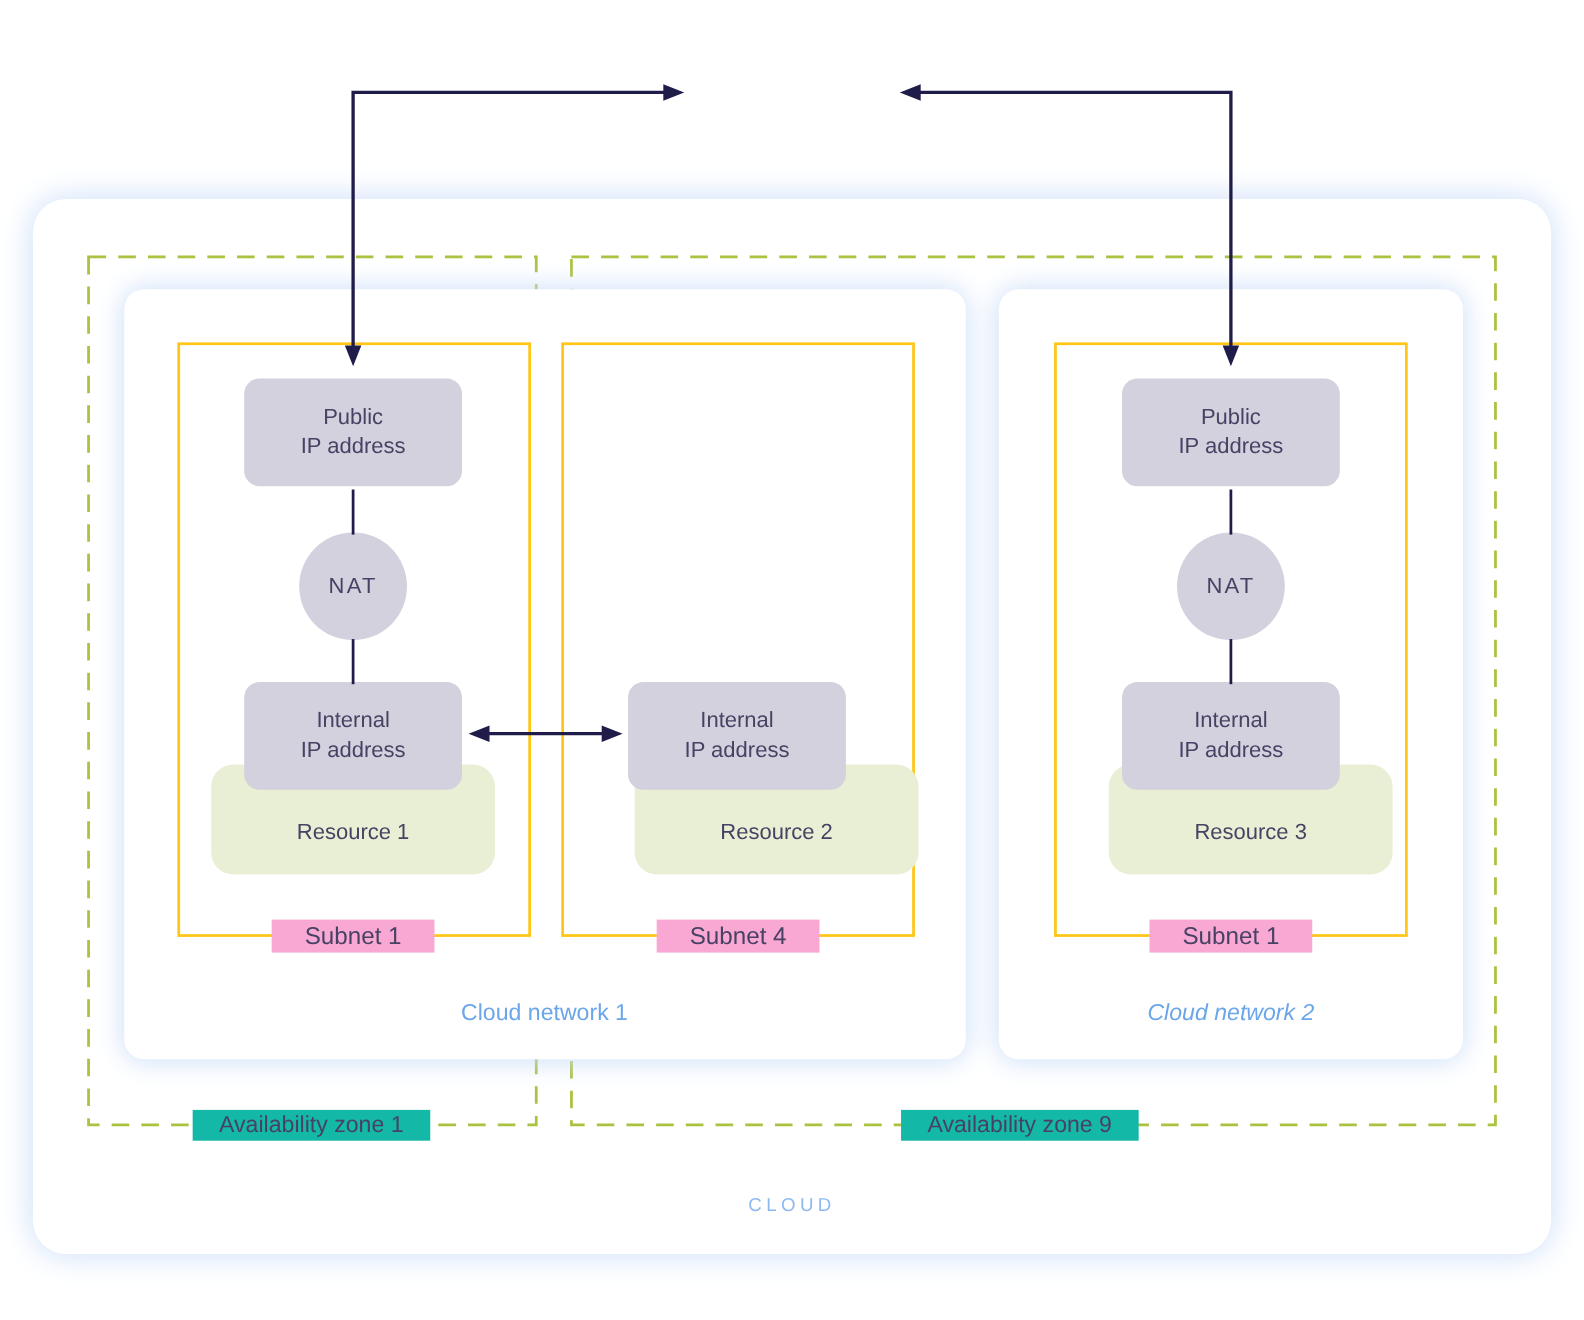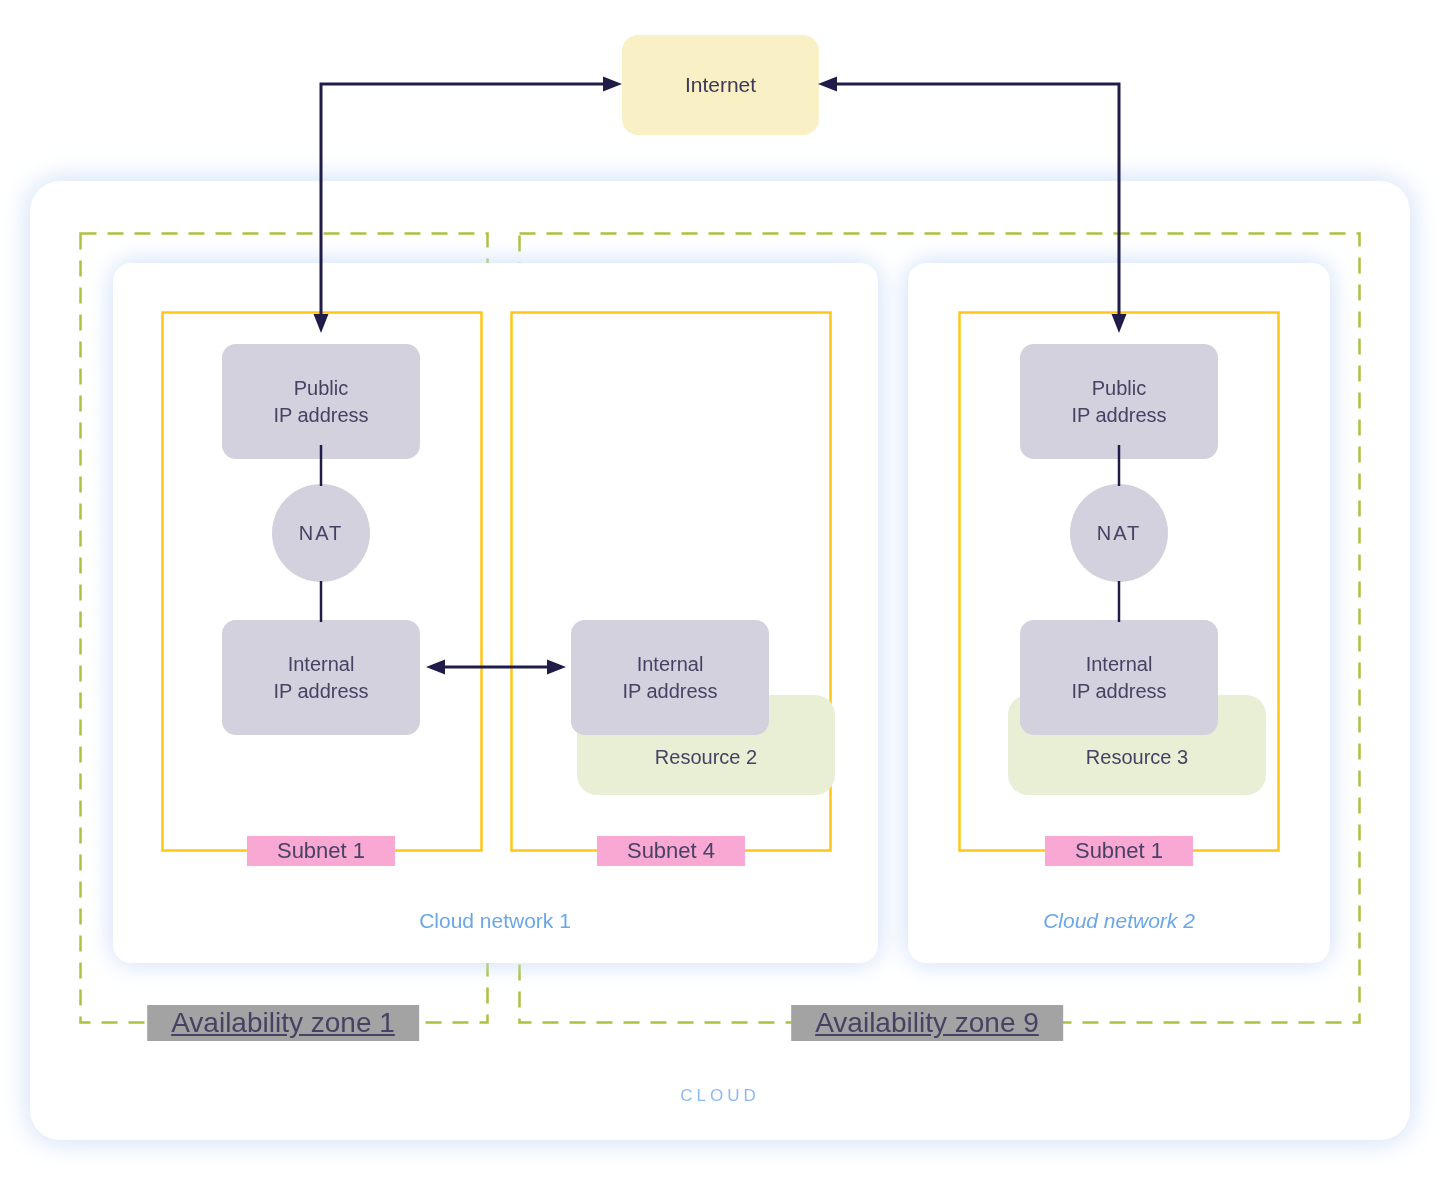--- a/index.html
+++ b/index.html
@@ -42,37 +42,37 @@
   }
   .cn1{left:113px;top:263px;width:765px;height:700px;}
   .cn2{left:908px;top:263px;width:422px;height:700px;}
 
   
   .subnet-rect{fill:none;stroke:var(--subnet-border);stroke-width:2.5;}
 
   
   .node{z-index:5;display:flex;align-items:center;justify-content:center;
         text-align:center;font-size:20px;line-height:27px;color:var(--text-dark);}
-  .ip-box{width:198px;height:115px;background:var(--node-fill);border-radius:14px;flex-direction:column;}
+  .ip-box{width:198px;height:98px;background:var(--node-fill);border-radius:14px;flex-direction:column;}
   .nat-circle{width:98px;height:98px;background:var(--node-fill);border-radius:50%;letter-spacing:2px;}
   .resource{width:258px;height:100px;background:var(--resource-fill);border-radius:20px;
             align-items:flex-end;padding-bottom:0;z-index:5;}
   .resource .rlabel{margin-bottom:24px;}
   .internet-box{
     left:622px;top:35px;width:197px;height:100px;
     background:var(--internet-fill);border-radius:16px;
     display:flex;align-items:center;justify-content:center;
     font-size:21px;color:#3D3859;z-index:5;
   }
 
   
   .lbl{z-index:6;transform:translate(-50%,-50%);white-space:nowrap;}
   .subnet-label{font-size:22px;background:#f9a8d4;padding:2px 30px;color:var(--text-dark);}
   .network-label{font-size:21px;color:var(--network-label);}
-  .zone-label{font-size:28px;background:#a3a3a3;padding:2px 24px;color:var(--text-dark);text-decoration:underline;}
+  .zone-label{font-size:21px;background:#14b8a6;padding:2px 24px;color:var(--text-dark);}
   .cloud-label{font-size:17px;letter-spacing:4px;color:var(--cloud-label);}
 
   .conn{stroke:var(--arrow);stroke-width:3;fill:none;}
   .conn-thin{stroke:var(--arrow);stroke-width:2.5;fill:none;}
   .arrowhead{fill:var(--arrow);stroke:none;}
 </style>
 </head>
 <body>
 
 <div class="stage">
@@ -86,30 +86,30 @@
 
   <div class="abs cloud-network cn1"></div>
   <div class="abs cloud-network cn2"></div>
 
   <svg id="subnet-layer" class="abs layer-svg">
     <rect class="subnet-rect" x="162.5" y="312.5" width="319" height="538"></rect>
     <rect class="subnet-rect" x="511.5" y="312.5" width="319" height="538"></rect>
     <rect class="subnet-rect" x="959.5" y="312.5" width="319" height="538"></rect>
   </svg>
 
-  <div class="abs internet-box">
-    <span>Internet</span>
-  </div>
 
   <div class="abs node ip-box" style="left:222px;top:344px;">
     <span>Public</span>
     <span>IP address</span>
   </div>
   <div class="abs node nat-circle" style="left:272px;top:484px;">
     <span>NAT</span>
+  </div>
+  <div class="abs node resource" style="left:192px;top:695px;">
+    <span class="rlabel">Resource 1</span>
   </div>
   <div class="abs node ip-box" style="left:222px;top:620px;">
     <span>Internal</span>
     <span>IP address</span>
   </div>
 
   <div class="abs node resource" style="left:541px;top:695px;margin-left:36px;">
     <span class="rlabel">Resource 2</span>
   </div>
   <div class="abs node ip-box" style="left:571px;top:620px;">

